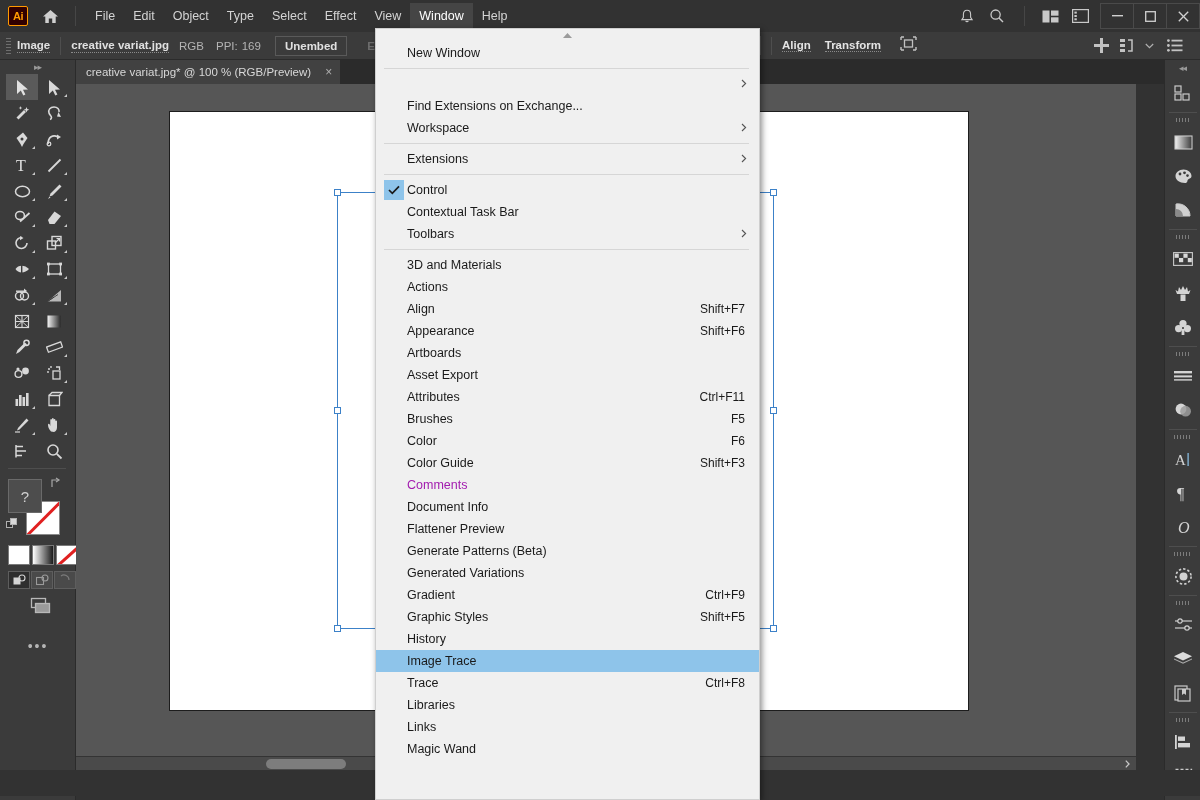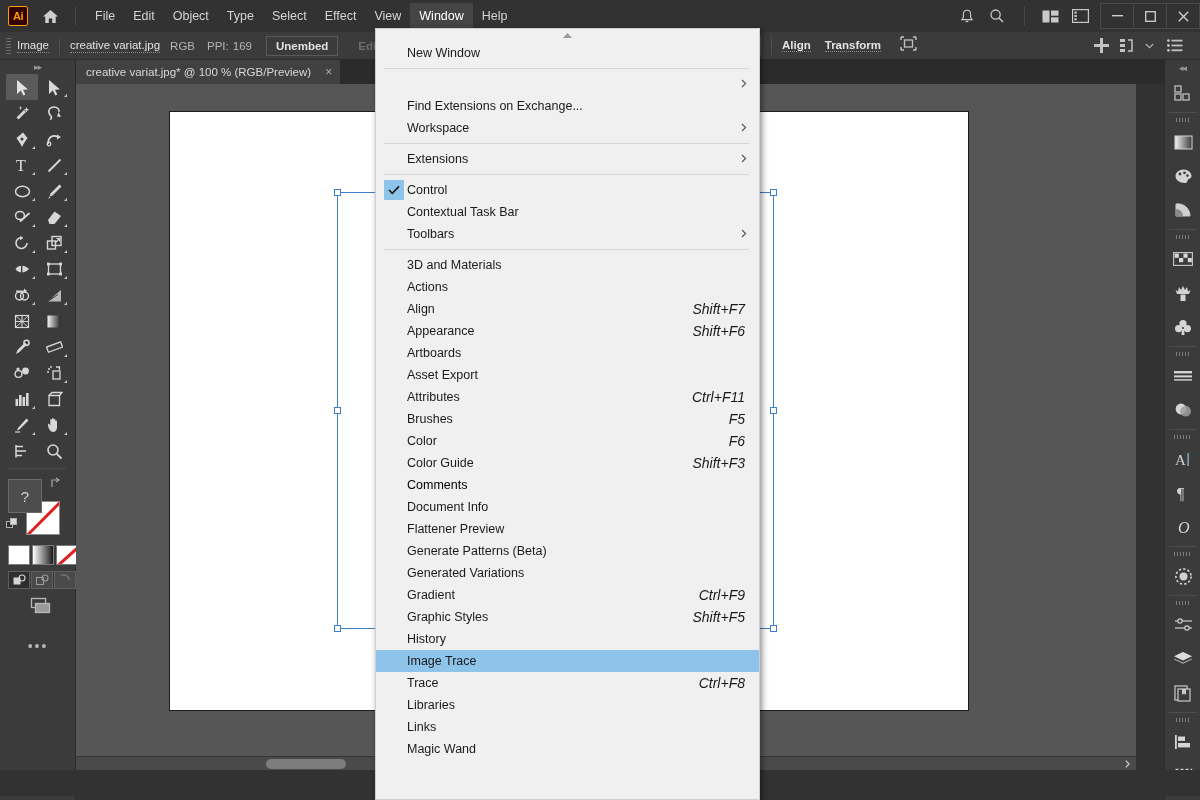--- a/index.html
+++ b/index.html
@@ -50,21 +50,21 @@
   
   .controlbar {
     position: absolute; left: 0; top: 32px; width: 1200px; height: 28px;
     background: #3b3b3b; display: flex; align-items: center;
     border-bottom: 1px solid #2b2b2b;
   }
   .grip {
     width: 5px; height: 16px; margin: 0 6px 0 6px;
     background-image: repeating-linear-gradient(to bottom, #6e6e6e 0 1px, transparent 1px 3px);
   }
-  .cb-label { font-size: 11.5px; color: #e0e0e0; font-weight: normal; }
+  .cb-label { font-size: 11.5px; color: #e0e0e0; font-weight: bold; }
   .cb-dotted { border-bottom: 1px dotted #8a8a8a; padding-bottom: 1px; }
   .cb-vsep { width: 1px; height: 18px; background: #4e4e4e; margin: 0 10px; }
   .cb-text { font-size: 11.5px; color: #b4b4b4; }
   .cb-btn {
     font-size: 11.5px; color: #e0e0e0; font-weight: bold;
     border: 1px solid #5a5a5a; padding: 3px 9px; background: #3b3b3b;
   }
   .cb-btn.disabled { color: #6d6d6d; border-color: transparent; }
   .cb-field {
     border: 1px solid #555; height: 19px; display: flex; align-items: center;
@@ -238,28 +238,28 @@
     font-size: 12.5px; color: #1a1a1a;
   }
   .menu-scrollup {
     height: 13px; display: flex; align-items: center; justify-content: center;
   }
   .mi {
     height: 22px; display: flex; align-items: center; position: relative;
     padding-left: 31px; padding-right: 14px;
   }
   .mi.hl { background: #8ec4ea; }
-  .mi.disabled { color: #000000; align-items: center; }
+  .mi.disabled { color: #a21caf; align-items: center; }
   .mi-check {
     position: absolute; left: 8px; top: 1px; width: 20px; height: 20px;
     background: #8ec4ea; display: flex; align-items: center;
     justify-content: center;
   }
   .mi-label { flex: 1; white-space: nowrap; }
-  .mi-shortcut { font-size: 14px; color: #1a1a1a; font-style: italic; }
+  .mi-shortcut { font-size: 12px; color: #1a1a1a; }
   .mi-arrow { position: absolute; right: 12px; color: #555; font-size: 11px; }
   .menu-sep { height: 1px; background: #d6d6d6; margin: 4px 10px 4px 8px; }
   .bottom-strip {
     position: absolute; left: 0; bottom: 0; width: 1200px; height: 26px;
     background: #323232;
   }
 </style>
 </head>
 <body>
 

